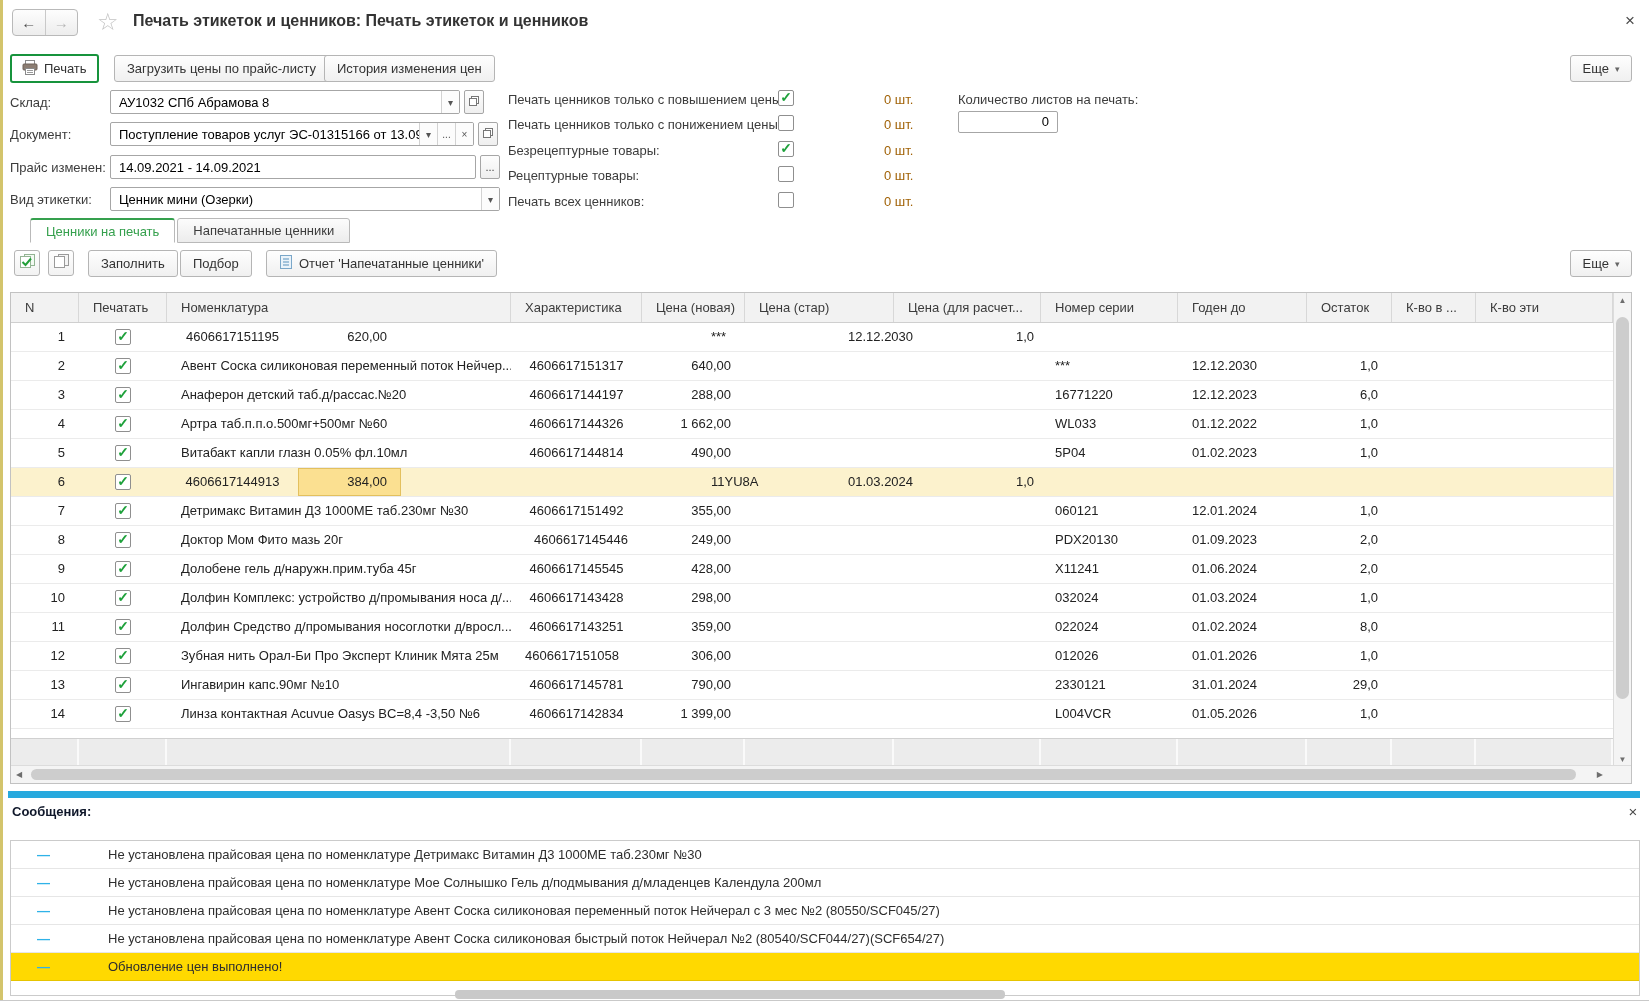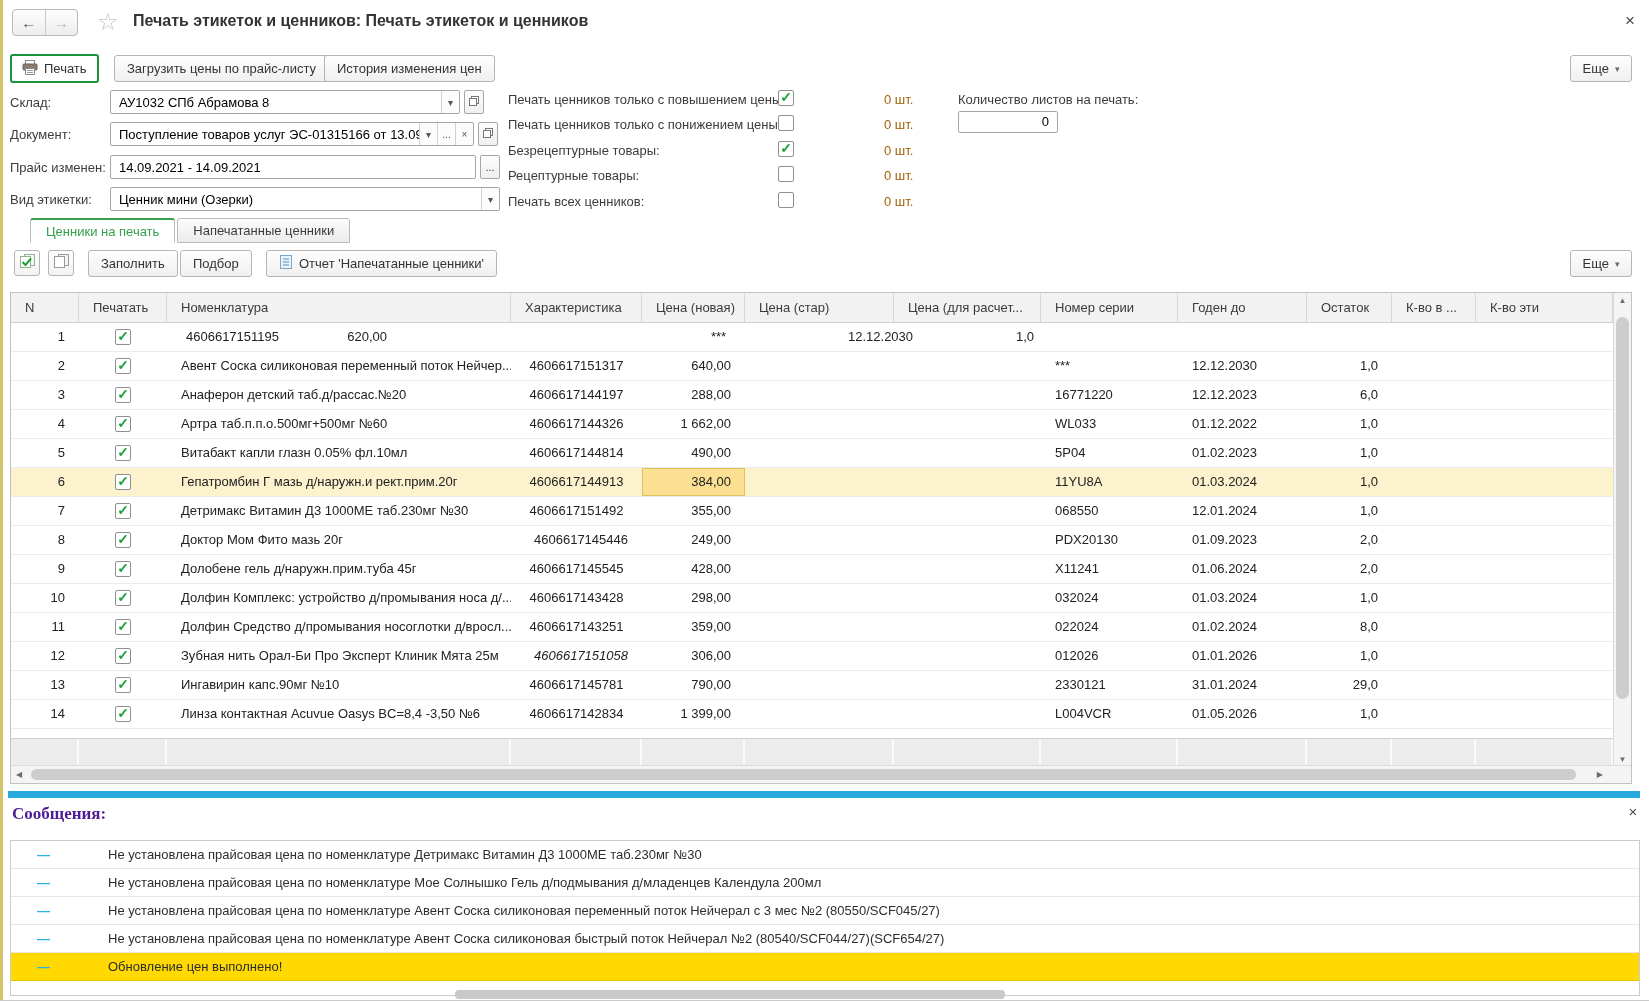--- a/index.html
+++ b/index.html
@@ -89,21 +89,21 @@
              border-left:1px solid #dcdcdc; }
   .vthumb { position:absolute; left:2px; right:2px; top:24px; height:382px; background:#cdcdcd; border-radius:7px; }
   .sarrow { position:absolute; width:100%; text-align:center; font-size:8px; color:#6e6e6e; }
   .hscroll { position:absolute; left:0; bottom:0; width:1620px; height:18px; background:#f4f4f4;
              border-top:1px solid #dcdcdc; }
   .hthumb { position:absolute; left:20px; top:3px; width:1545px; height:11px; background:#cdcdcd; border-radius:6px; }
   .harrow { position:absolute; top:4px; font-size:8px; color:#6e6e6e; }
 
   
   .blue-bar { position:absolute; left:8px; top:791px; width:1632px; height:7px; background:#27a9de; }
-  .msg-title { position:absolute; left:12px; top:804px; font-size:17px; font-weight:700; color:#4c1d95;font-family:Liberation Serif, serif; }
+  .msg-title { position:absolute; left:12px; top:804px; font-size:13px; font-weight:700; color:#0f172a; }
   .msg-close { position:absolute; left:1624px; top:803px; width:18px; height:18px; font-size:15px;
                color:#4a4a4a; text-align:center; }
   .msg-box { position:absolute; left:10px; top:840px; width:1630px; height:156px; border:1px solid #cbcbcb;
              background:#fff; overflow:hidden; }
   .msg-row { position:relative; height:28px; border-bottom:1px solid #e6e6e6; display:flex; align-items:center; }
   .msg-dash { margin-left:26px; width:16px; color:#2fb2e8; font-weight:700; font-size:13px; }
   .msg-text { margin-left:55px; font-size:13px; color:#2e2e2e; white-space:nowrap; }
   .msg-row.hl { background:#ffd900; border-bottom:1px solid #e6c400; }
   .bottom-thumb { position:absolute; left:455px; top:990px; width:550px; height:9px;
                   background:#c9c9c9; border-radius:4px; }
@@ -373,21 +373,20 @@
           <div class="tcell" style="width: 84px; text-align: right;"></div>
           <div class="tcell" style="flex: 1 1 0%; text-align: left;"></div>
         </div>
         <div class="trow sel" style="background: rgb(252, 242, 205);">
           <div class="tcell" style="width: 68px; text-align: right;">6</div>
           <div class="tcell ccell" style="width: 88px; text-align: center;">
             <span class="cb checked">
               <span class="tick">✓</span>
             </span>
           </div>
-          <div class="tcell" style="width: 344px; text-align: left;">Гепатромбин Г мазь д/наружн.и рект.прим.20г</div>
           <div class="tcell" style="width: 131px; text-align: center;">4606617144913</div>
           <div class="tcell selcell" style="width: 103px; text-align: right; background: rgb(251, 224, 145);">384,00</div>
           <div class="tcell" style="width: 149px; text-align: right;"></div>
           <div class="tcell" style="width: 147px; text-align: right;"></div>
           <div class="tcell" style="width: 137px; text-align: left;">11YU8A</div>
           <div class="tcell" style="width: 129px; text-align: left;">01.03.2024</div>
           <div class="tcell" style="width: 85px; text-align: right;">1,0</div>
           <div class="tcell" style="width: 84px; text-align: right;"></div>
           <div class="tcell" style="flex: 1 1 0%; text-align: left;"></div>
         </div>
@@ -396,21 +395,21 @@
           <div class="tcell ccell" style="width: 88px; text-align: center;">
             <span class="cb checked">
               <span class="tick">✓</span>
             </span>
           </div>
           <div class="tcell" style="width: 344px; text-align: left;">Детримакс Витамин Д3 1000МЕ таб.230мг №30</div>
           <div class="tcell" style="width: 131px; text-align: center;">4606617151492</div>
           <div class="tcell" style="width: 103px; text-align: right;">355,00</div>
           <div class="tcell" style="width: 149px; text-align: right;"></div>
           <div class="tcell" style="width: 147px; text-align: right;"></div>
-          <div class="tcell" style="width: 137px; text-align: left;">068550</div>
+          <div class="tcell" style="width: 137px; text-align: left;">060121</div>
           <div class="tcell" style="width: 129px; text-align: left;">12.01.2024</div>
           <div class="tcell" style="width: 85px; text-align: right;">1,0</div>
           <div class="tcell" style="width: 84px; text-align: right;"></div>
           <div class="tcell" style="flex: 1 1 0%; text-align: left;"></div>
         </div>
         <div class="trow">
           <div class="tcell" style="width: 68px; text-align: right;">8</div>
           <div class="tcell ccell" style="width: 88px; text-align: center;">
             <span class="cb checked">
               <span class="tick">✓</span>
@@ -482,21 +481,21 @@
           <div class="tcell" style="flex: 1 1 0%; text-align: left;"></div>
         </div>
         <div class="trow">
           <div class="tcell" style="width: 68px; text-align: right;">12</div>
           <div class="tcell ccell" style="width: 88px; text-align: center;">
             <span class="cb checked">
               <span class="tick">✓</span>
             </span>
           </div>
           <div class="tcell" style="width: 344px; text-align: left;">Зубная нить Орал-Би Про Эксперт Клиник Мята 25м</div>
-          <div class="tcell" style="width: 131px; text-align: right; font-style: italic;">4606617151058</div>
+          <div class="tcell" style="width: 131px; text-align: left;">4606617151058</div>
           <div class="tcell" style="width: 103px; text-align: right;">306,00</div>
           <div class="tcell" style="width: 149px; text-align: right;"></div>
           <div class="tcell" style="width: 147px; text-align: right;"></div>
           <div class="tcell" style="width: 137px; text-align: left;">012026</div>
           <div class="tcell" style="width: 129px; text-align: left;">01.01.2026</div>
           <div class="tcell" style="width: 85px; text-align: right;">1,0</div>
           <div class="tcell" style="width: 84px; text-align: right;"></div>
           <div class="tcell" style="flex: 1 1 0%; text-align: left;"></div>
         </div>
         <div class="trow">

